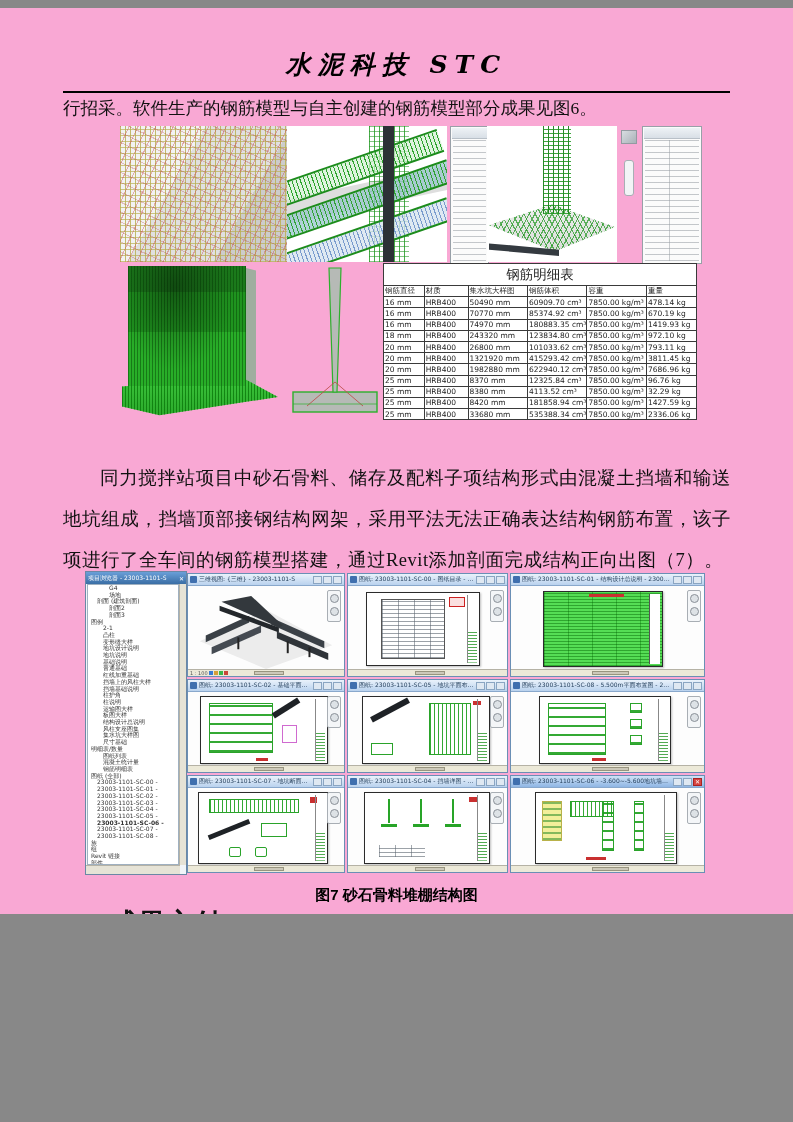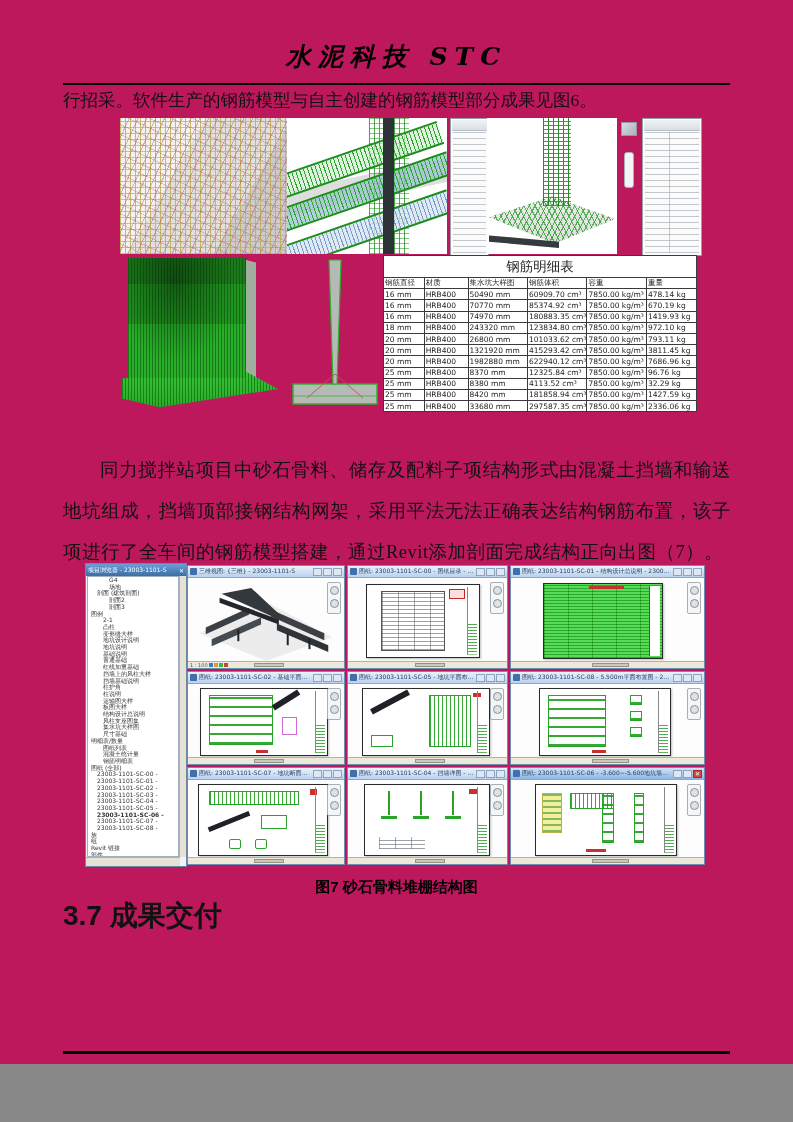--- a/index.html
+++ b/index.html
@@ -1,16 +1,16 @@
 <!DOCTYPE html>
 <html><head>
 <meta charset="utf-8">
 <style>
   html,body{margin:0;padding:0;background:#888;}
-  .page{position:relative;width:793px;height:1064px;background:#be185d;margin:0 auto;overflow:hidden;
+  .page{position:relative;width:793px;height:906px;background:#f9a8d4;margin:8px auto;overflow:hidden;
         font-family:"Liberation Serif","DejaVu Serif",serif;color:#111;}
   .abs{position:absolute;}
 
   
   .jtitle{position:absolute;left:0;top:40px;width:793px;text-align:center;
           font-family:"DejaVu Serif",serif;font-style:italic;font-weight:700;
           font-size:25px;letter-spacing:7px;color:#000;}
   .rule{position:absolute;left:63px;width:667px;background:#000;}
   .top-rule{top:83px;height:2px;}
   .bottom-rule{top:1051px;height:3px;}
@@ -309,21 +309,21 @@
             <td>8420 mm</td>
             <td>181858.94 cm³</td>
             <td>7850.00 kg/m³</td>
             <td>1427.59 kg</td>
           </tr>
 
           <tr>
             <td>25 mm</td>
             <td>HRB400</td>
             <td>33680 mm</td>
-            <td>297587.35 cm³</td>
+            <td>535388.34 cm³</td>
             <td>7850.00 kg/m³</td>
             <td>2336.06 kg</td>
           </tr>
         </tbody>
     </table>
   </div>
 
   <div class="para p1">同力搅拌站项目中砂石骨料、储存及配料子项结构形式由混凝土挡墙和输送地坑组成，挡墙顶部接钢结构网架，采用平法无法正确表达结构钢筋布置，该子项进行了全车间的钢筋模型搭建，通过Revit添加剖面完成结构正向出图（7）。</div>
 
   <div class="fig7">

